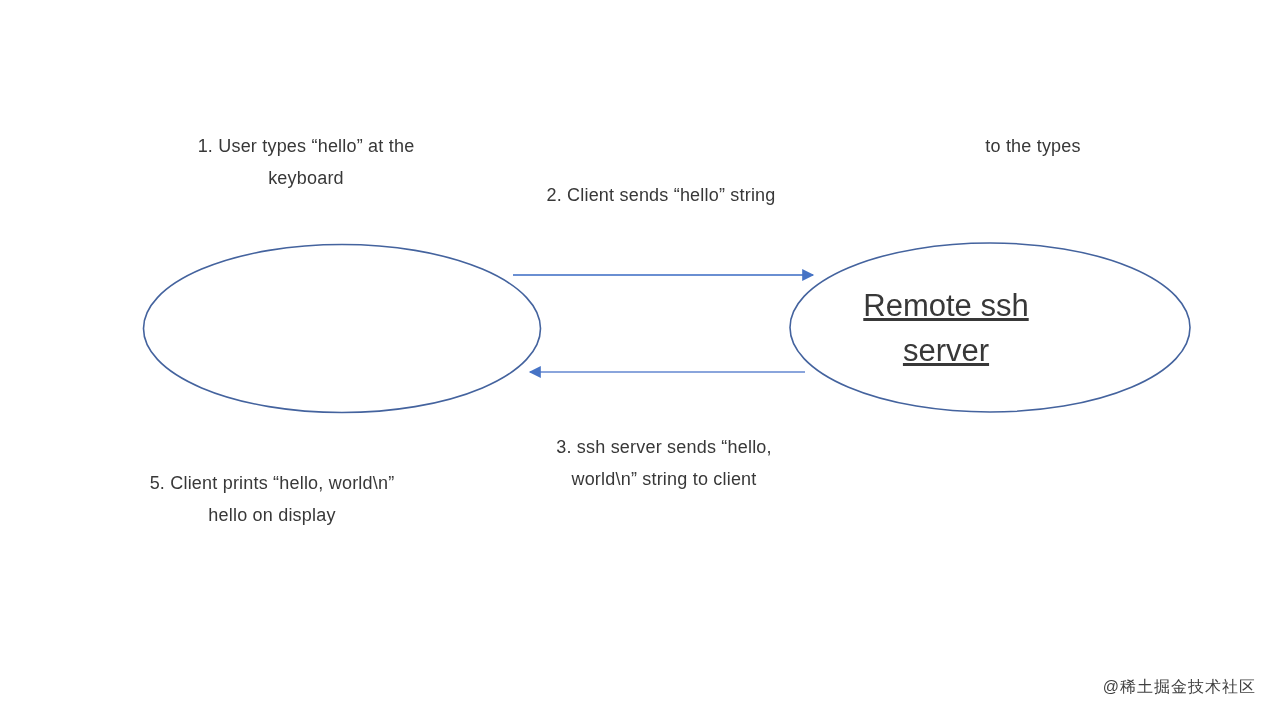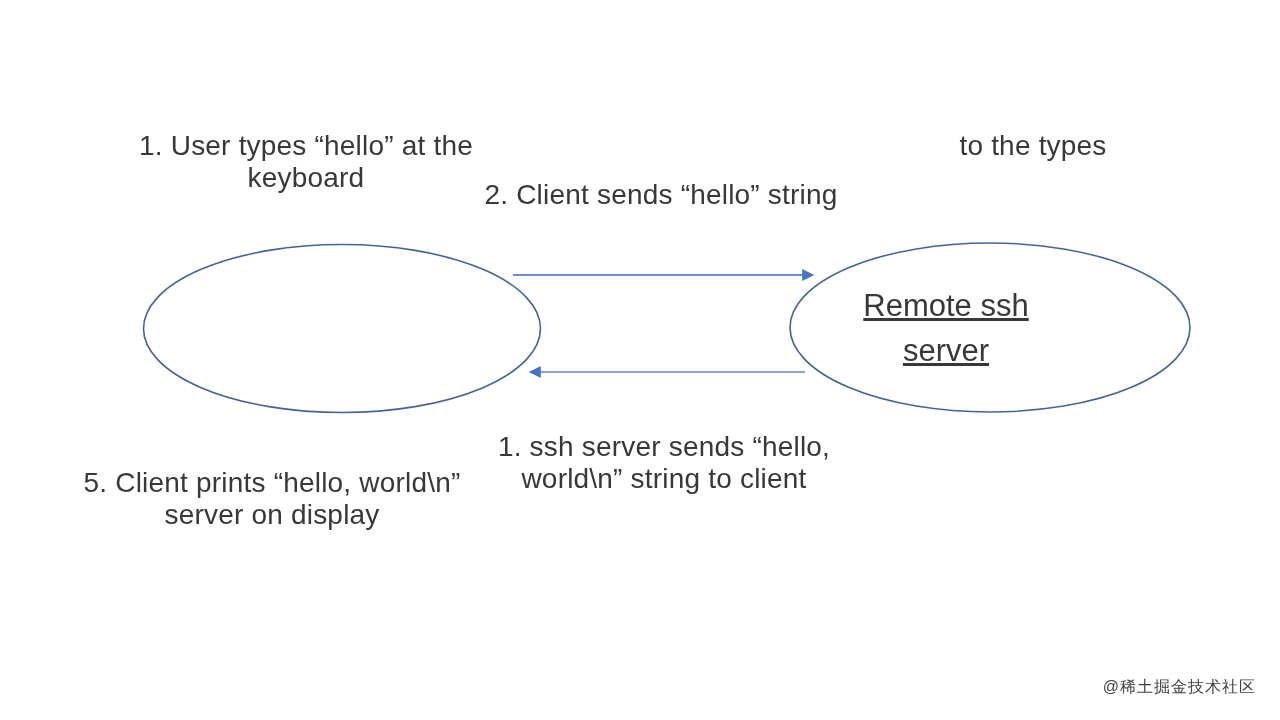--- a/index.html
+++ b/index.html
@@ -13,21 +13,21 @@
   }
   .diagram-svg {
     position: absolute;
     left: 0; top: 0;
     width: 1280px; height: 720px;
   }
   .annotation {
     position: absolute;
     width: 420px;
     text-align: center;
-    font-size: 28px;
+    font-size: 18px;
     line-height: 32px;
     color: #383838;
     letter-spacing: 0.2px;
   }
   .annotation .line { white-space: nowrap; }
   .node-label {
     position: absolute;
     display: flex;
     align-items: center;
     justify-content: center;
@@ -83,27 +83,27 @@
 
   <div class="annotation ann-2">
     <div class="line">2. Client sends “hello” string</div>
   </div>
 
   <div class="annotation ann-3">
     <div class="line">to the types</div>
   </div>
 
   <div class="annotation ann-4">
-    <div class="line">1. ssh server sends “hello,</div>
+    <div class="line">3. ssh server sends “hello,</div>
     <div class="line">world\n” string to client</div>
   </div>
 
   <div class="annotation ann-5">
     <div class="line">5. Client prints “hello, world\n”</div>
-    <div class="line">server on display</div>
+    <div class="line">hello on display</div>
   </div>
 
 
   <div class="node-label remote">Remote ssh server</div>
 
   <div class="watermark">@稀土掘金技术社区</div>
 
 </div>
 
 </body></html>

